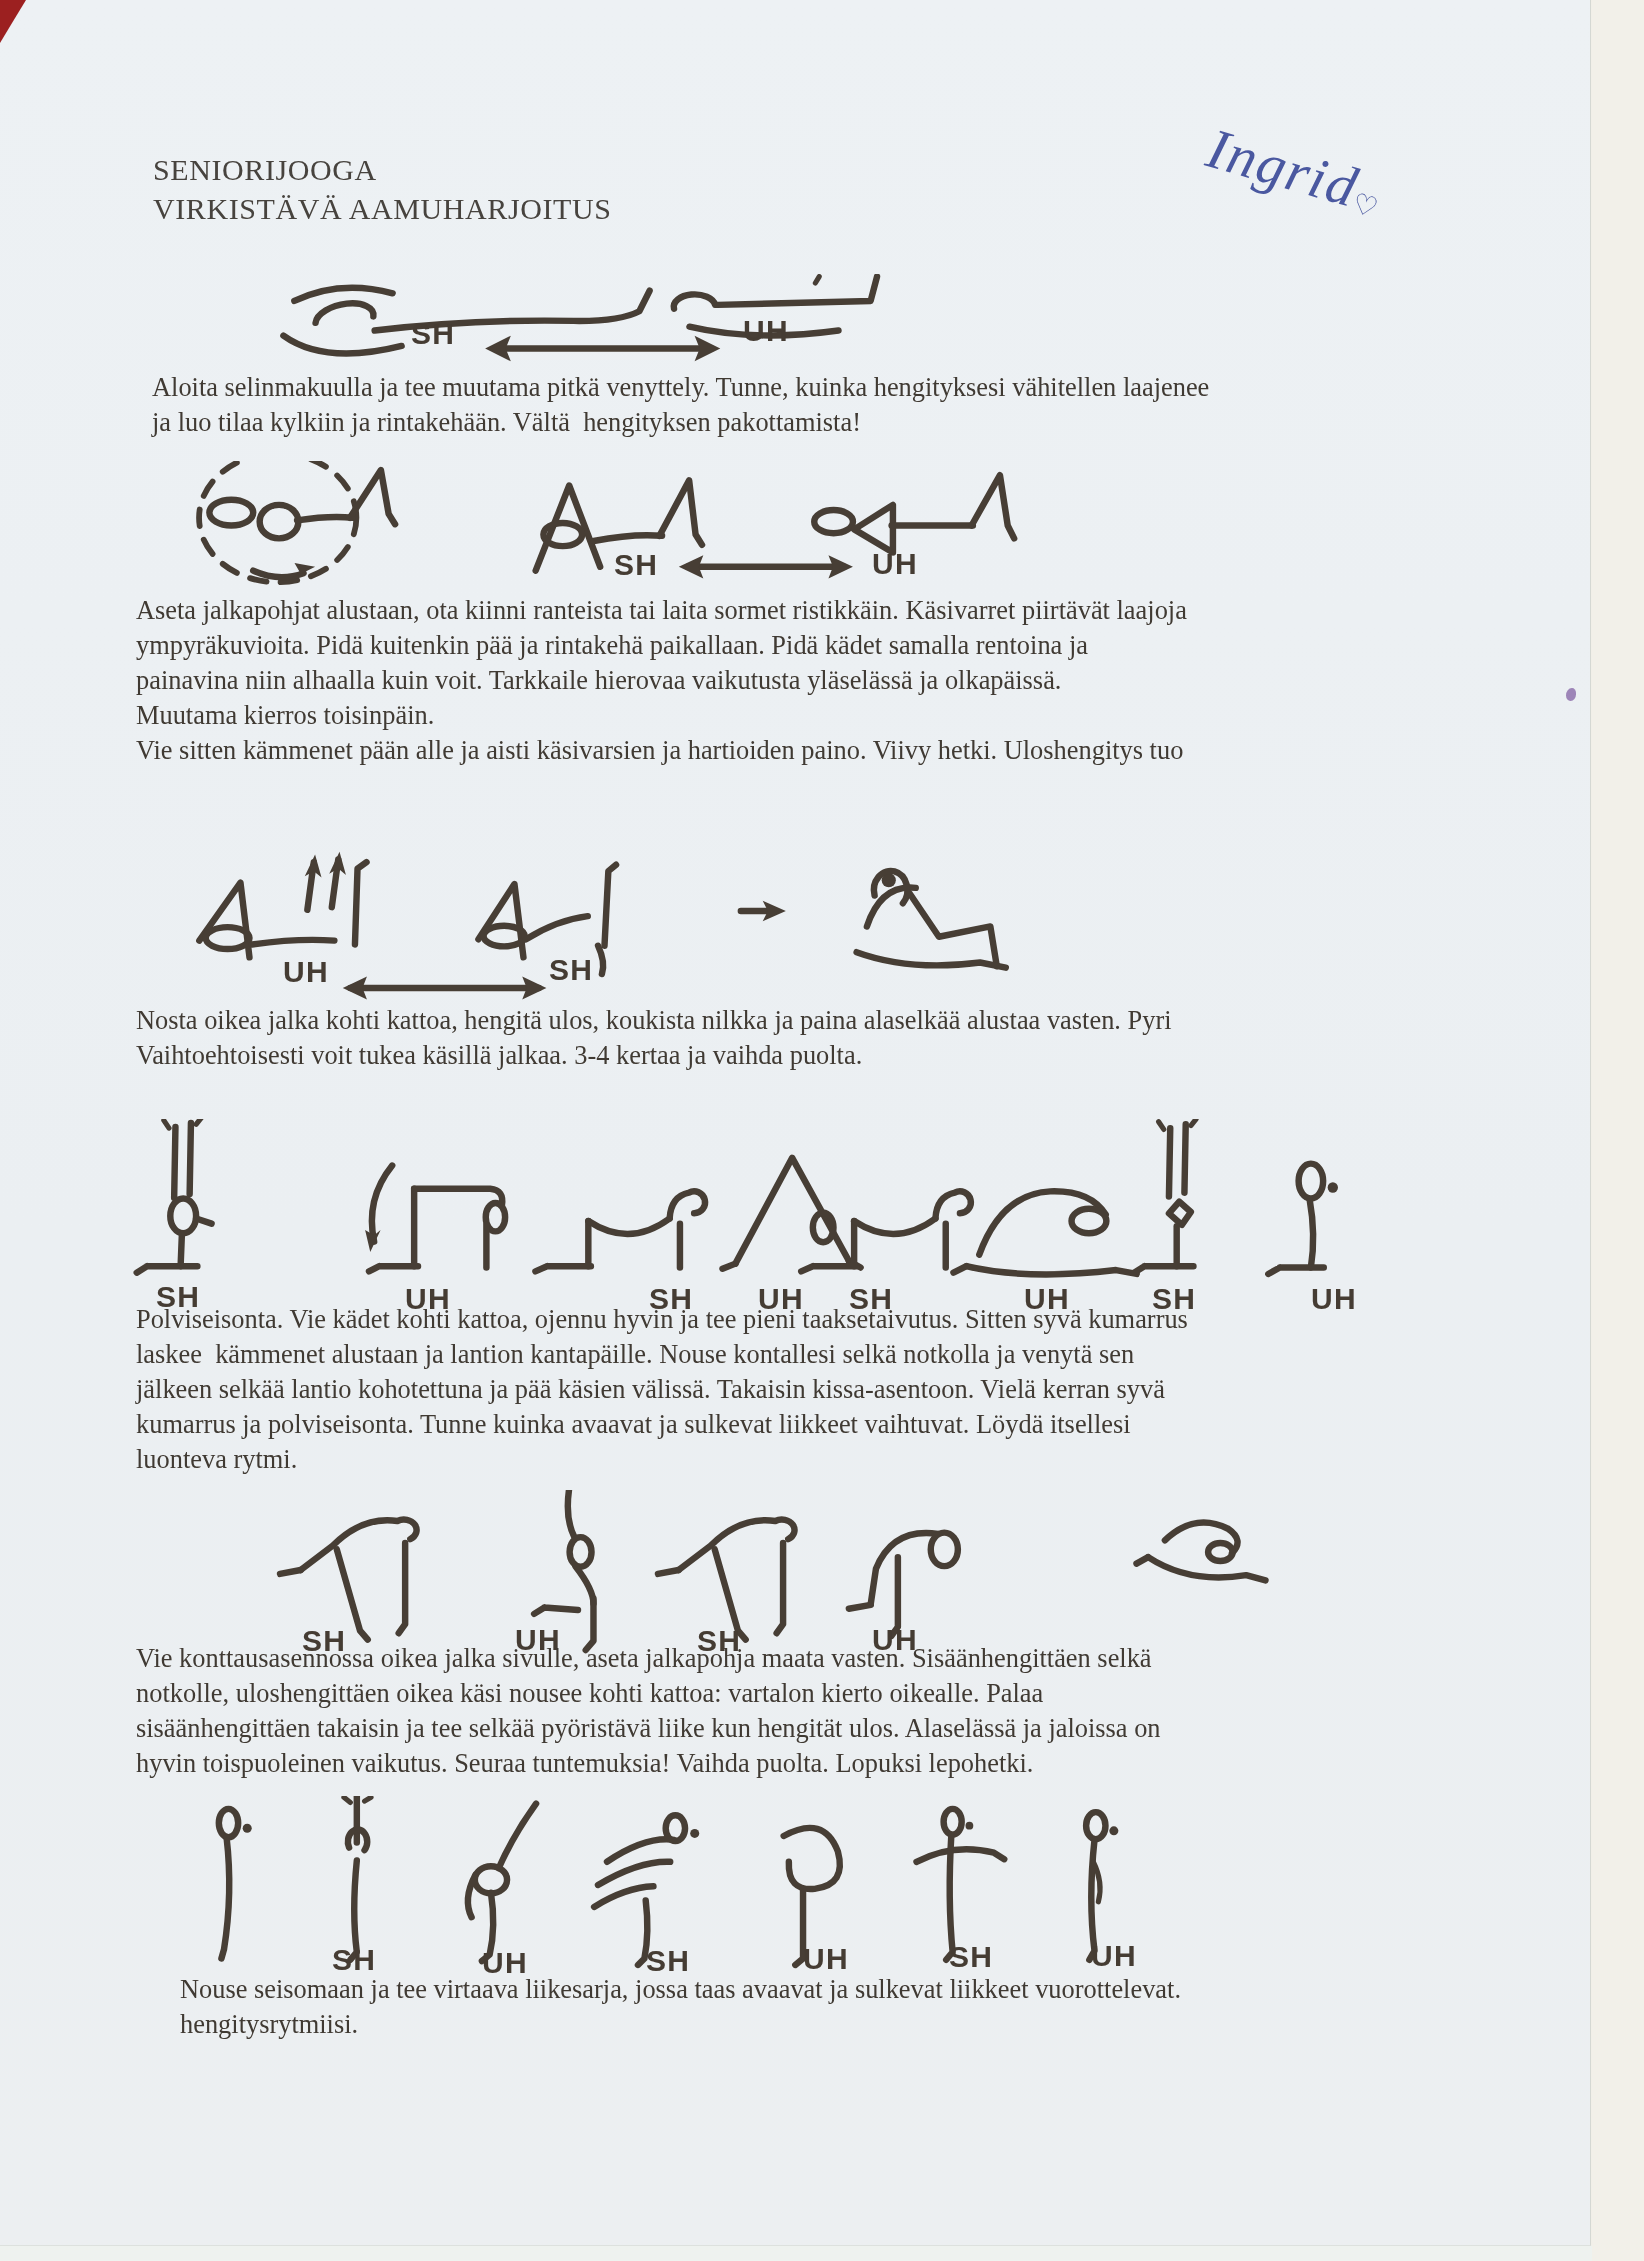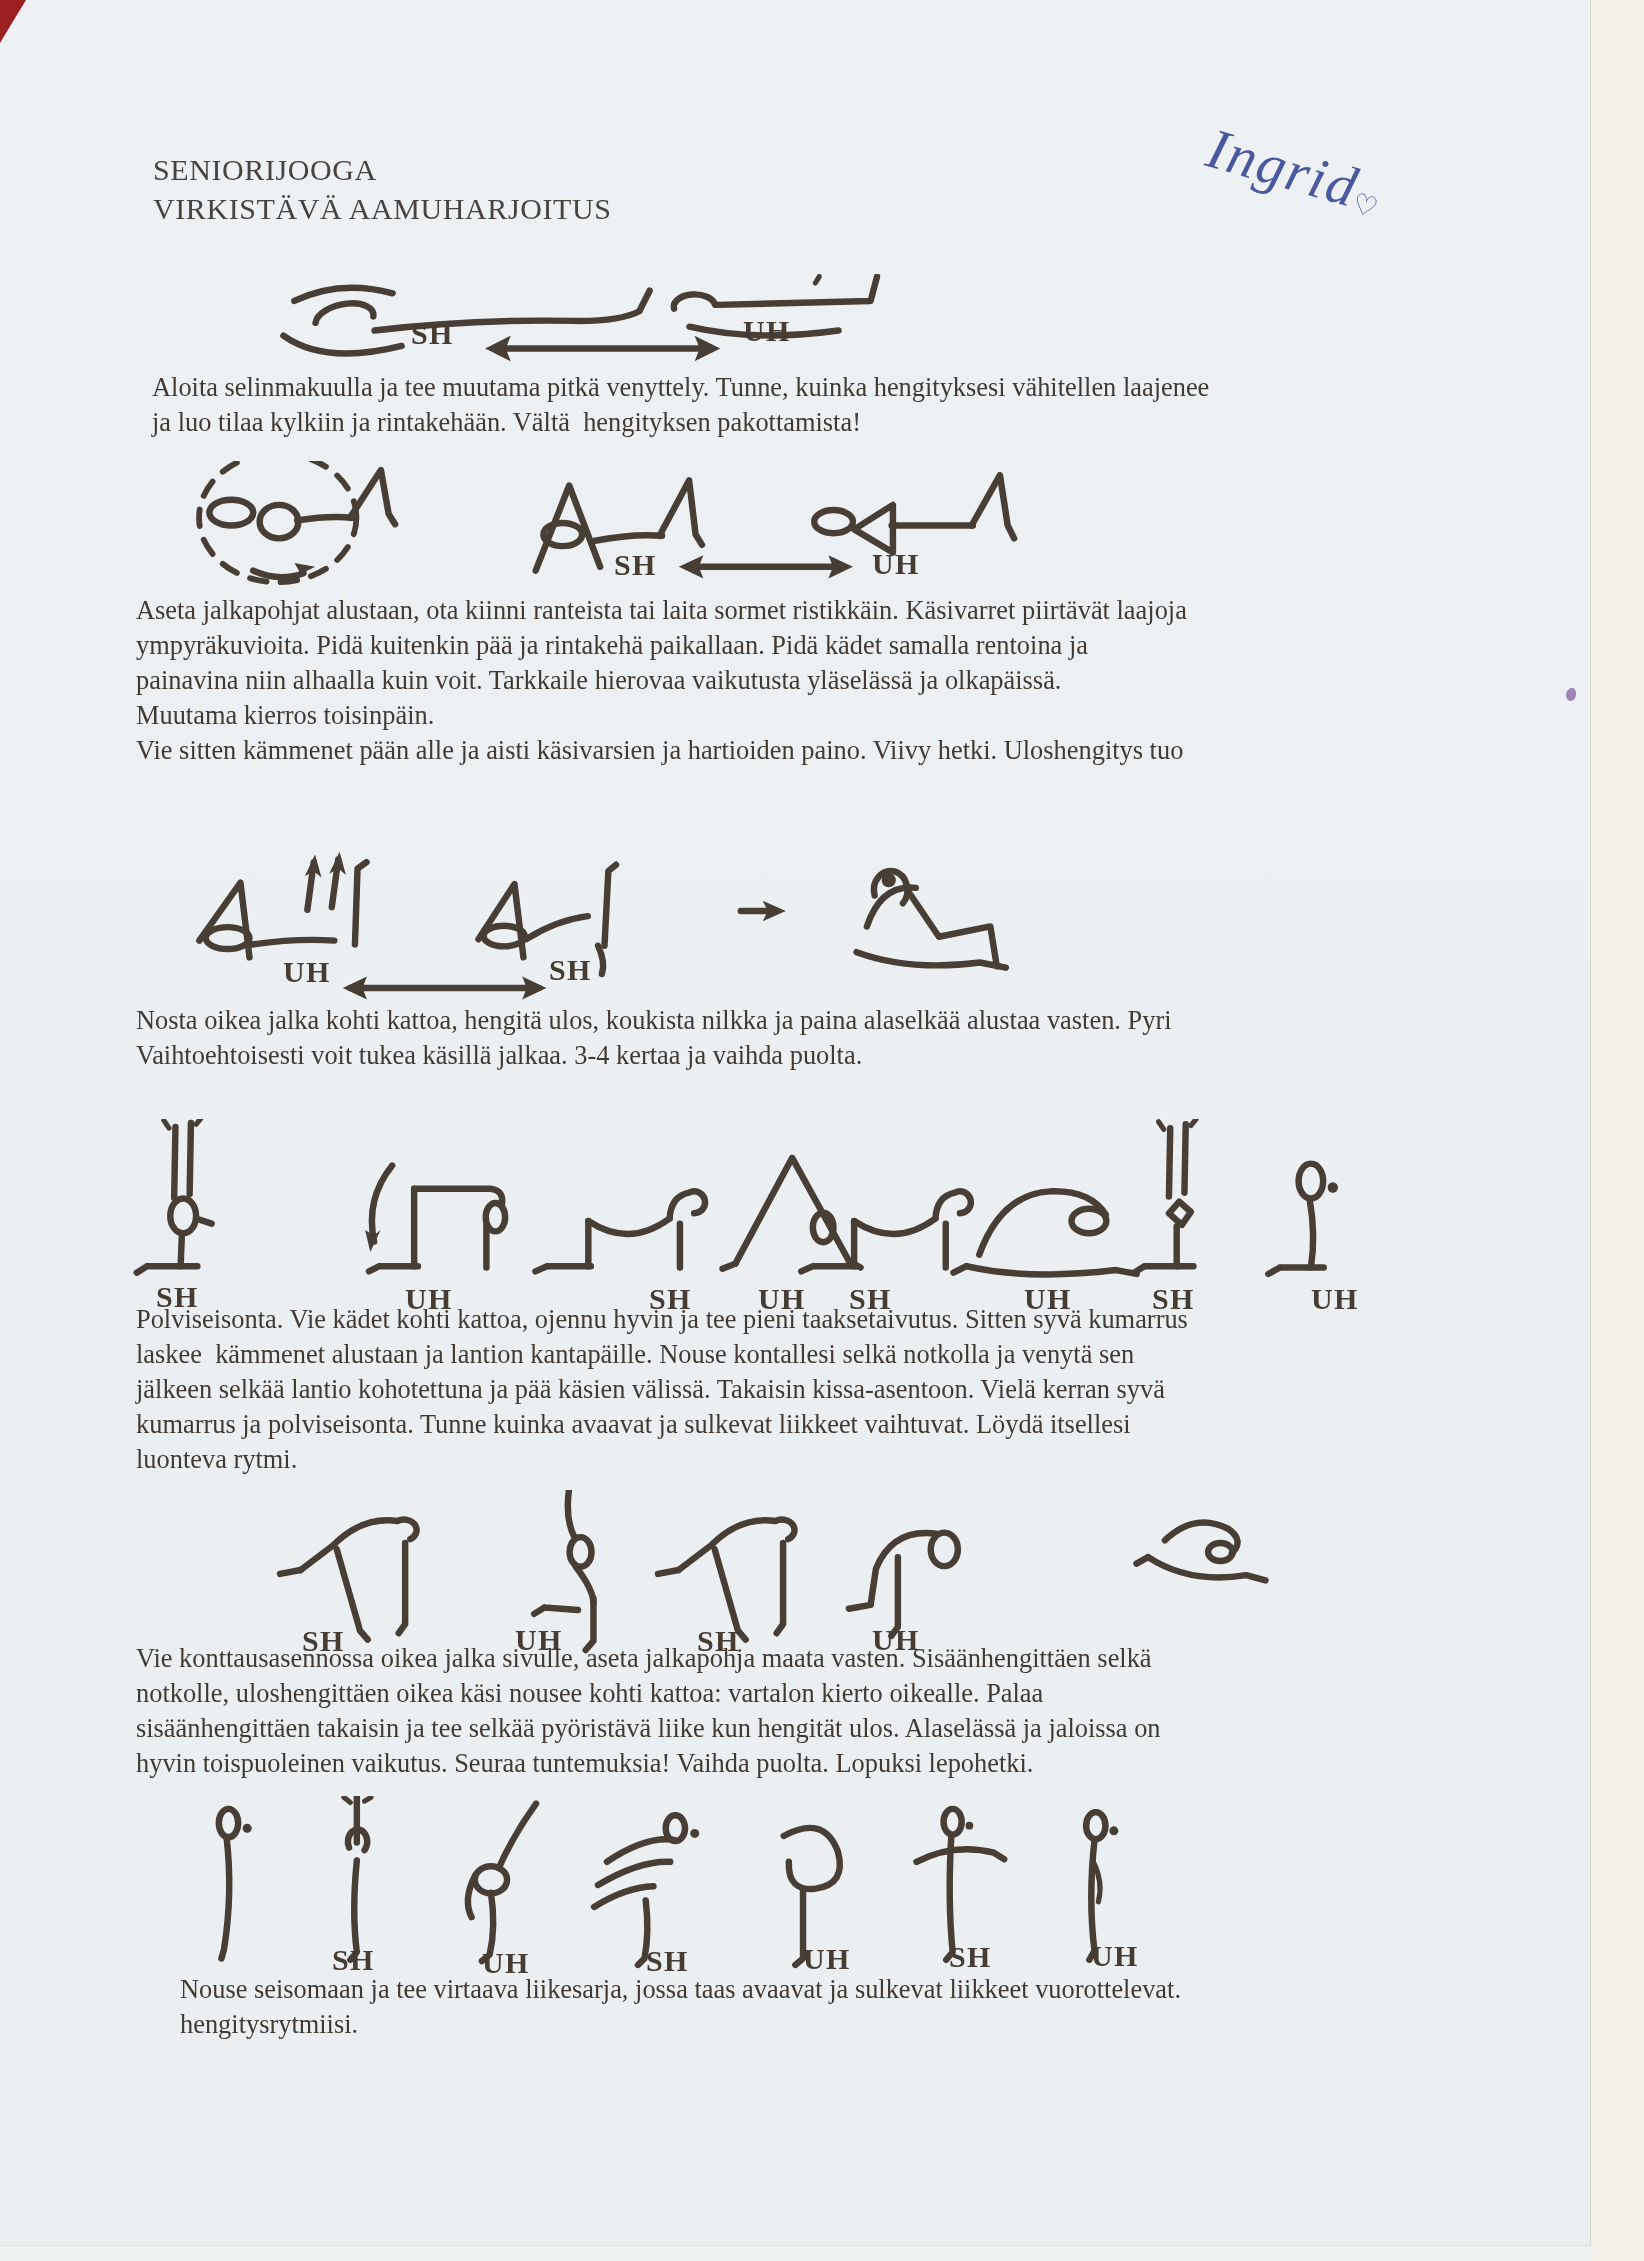--- a/index.html
+++ b/index.html
@@ -45,21 +45,21 @@
   .fig{position:absolute;left:0;top:0;}
   .fig path,.fig ellipse,.fig line{
     stroke:#473e35;stroke-width:10;fill:none;
     stroke-linecap:round;stroke-linejoin:round;
   }
   .fig .dash{stroke-width:9;stroke-dasharray:26 22;}
   .fig .fill{fill:#473e35;stroke:none;}
   .fig .thin{stroke-width:8;}
   .bl{
     position:absolute;
-    font-family:Liberation Serif, serif;
+    font-family:Liberation Sans, sans-serif;
     font-weight:bold;font-size:30px;color:#453c33;letter-spacing:1.3px;
     white-space:pre;
   }
 </style>
 </head>
 <body>
 
 <div id="paper">
 
   <div class="corner-mark"></div>

